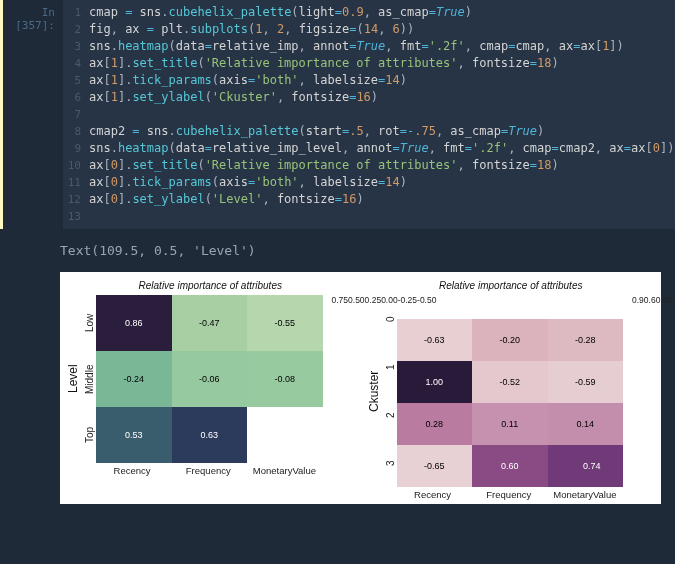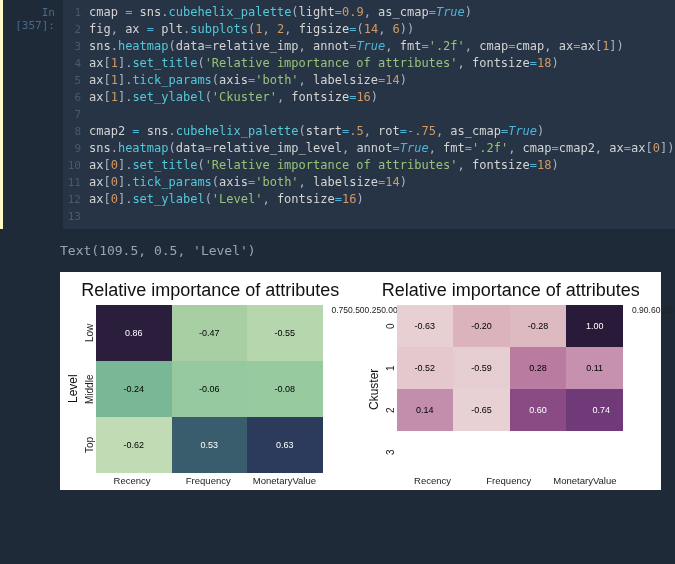--- a/index.html
+++ b/index.html
@@ -58,21 +58,21 @@
     margin: 0 14px 14px 60px;
     padding: 8px 4px 4px 4px;
     color: #000;
     font-family: Arial, Helvetica, sans-serif;
   }
   .subplots {
     display: flex;
     gap: 8px;
   }
   .subplot { display: flex; flex-direction: column; flex:1;}
-  .sp-title { text-align: center; font-size: 18px; margin-bottom: 4px; color:#111; }
+  .sp-title { text-align: center; font-size: 10px; margin-bottom: 4px; color:#111;font-style:italic; }
   .plot-row { display: flex; }
   .ylabel {
     writing-mode: vertical-rl;
     transform: rotate(180deg);
     text-align: center;
     font-size: 12px;
     padding: 0 2px;
     color:#111;
   }
   .ytick-col {
@@ -88,21 +88,21 @@
     writing-mode: vertical-rl;
     transform: rotate(180deg);
     font-size: 10px;
     color:#222;
   }
   .heatmap {
     display: grid;
     flex:1;
   }
   .hm3x3 { grid-template-columns: repeat(3,1fr); grid-template-rows: repeat(3,56px); }
-  .hm4x3 { grid-template-columns: repeat(4,1fr); grid-template-rows: repeat(4,42px); }
+  .hm4x3 { grid-template-columns: repeat(3,1fr); grid-template-rows: repeat(4,42px); margin-top: 24px; }
   .cellv {
     display:flex; align-items:center; justify-content:center;
     font-size: 9px;
   }
   .xtick-row { display:flex; margin-left: 0; }
   .xtick-row .spacer-y { width: 14px; }
   .xtick-row .spacer-ylab { width: 16px; }
   .xtick-row .xt { flex:1; text-align:center; font-size:9.5px; padding-top:2px; color:#222;}
   .cbar-wrap { width: 34px; display:flex; padding-left:6px; }
   .cbar { width: 10px; position:relative; }
@@ -161,21 +161,20 @@
           <div>Middle</div>
           <div>Top</div>
         </div>
         <div class="heatmap hm3x3" id="hm0">
             <div class="cellv" style="background: rgb(42, 30, 60); color: rgb(255, 255, 255);">0.86</div>
             <div class="cellv" style="background: rgb(167, 207, 163); color: rgb(0, 0, 0);">-0.47</div>
             <div class="cellv" style="background: rgb(182, 214, 173); color: rgb(0, 0, 0);">-0.55</div>
             <div class="cellv" style="background: rgb(122, 183, 150); color: rgb(0, 0, 0);">-0.24</div>
             <div class="cellv" style="background: rgb(150, 201, 159); color: rgb(0, 0, 0);">-0.06</div>
             <div class="cellv" style="background: rgb(152, 202, 160); color: rgb(0, 0, 0);">-0.08</div>
-            <div class="cellv" style="background: rgb(193, 220, 180); color: rgb(0, 0, 0);">-0.62</div>
             <div class="cellv" style="background: rgb(58, 93, 110); color: rgb(255, 255, 255);">0.53</div>
             <div class="cellv" style="background: rgb(44, 58, 92); color: rgb(255, 255, 255);">0.63</div>
           </div>
         <div class="cbar-wrap">
           <div class="cbar" id="cbar0" style="background: linear-gradient(rgb(38, 26, 53), rgb(47, 62, 95), rgb(60, 106, 119), rgb(105, 165, 141), rgb(163, 207, 161), rgb(205, 226, 186));"></div>
           <div class="cbar-ticks" id="cbt0">
               <div>0.75</div>
               <div>0.50</div>
               <div>0.25</div>
               <div>0.00</div>

